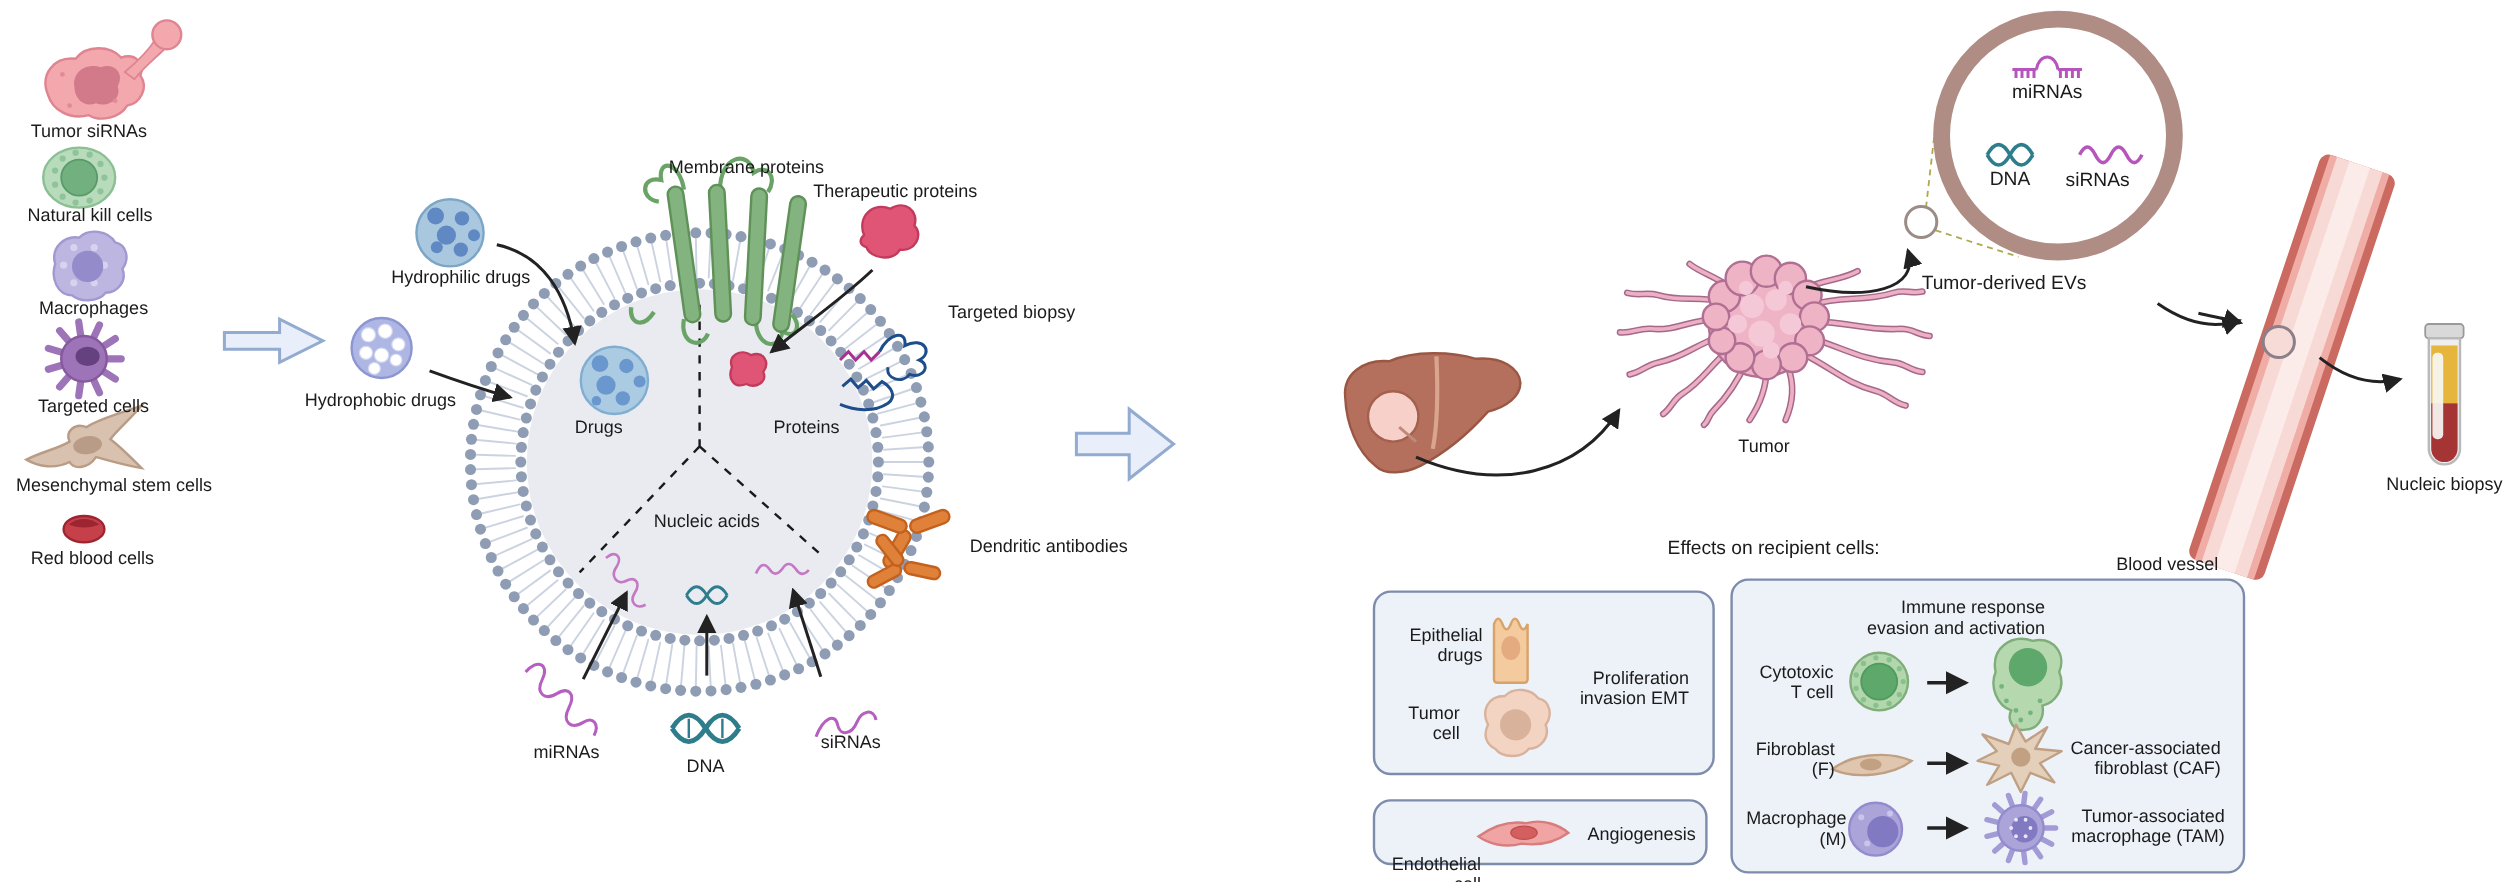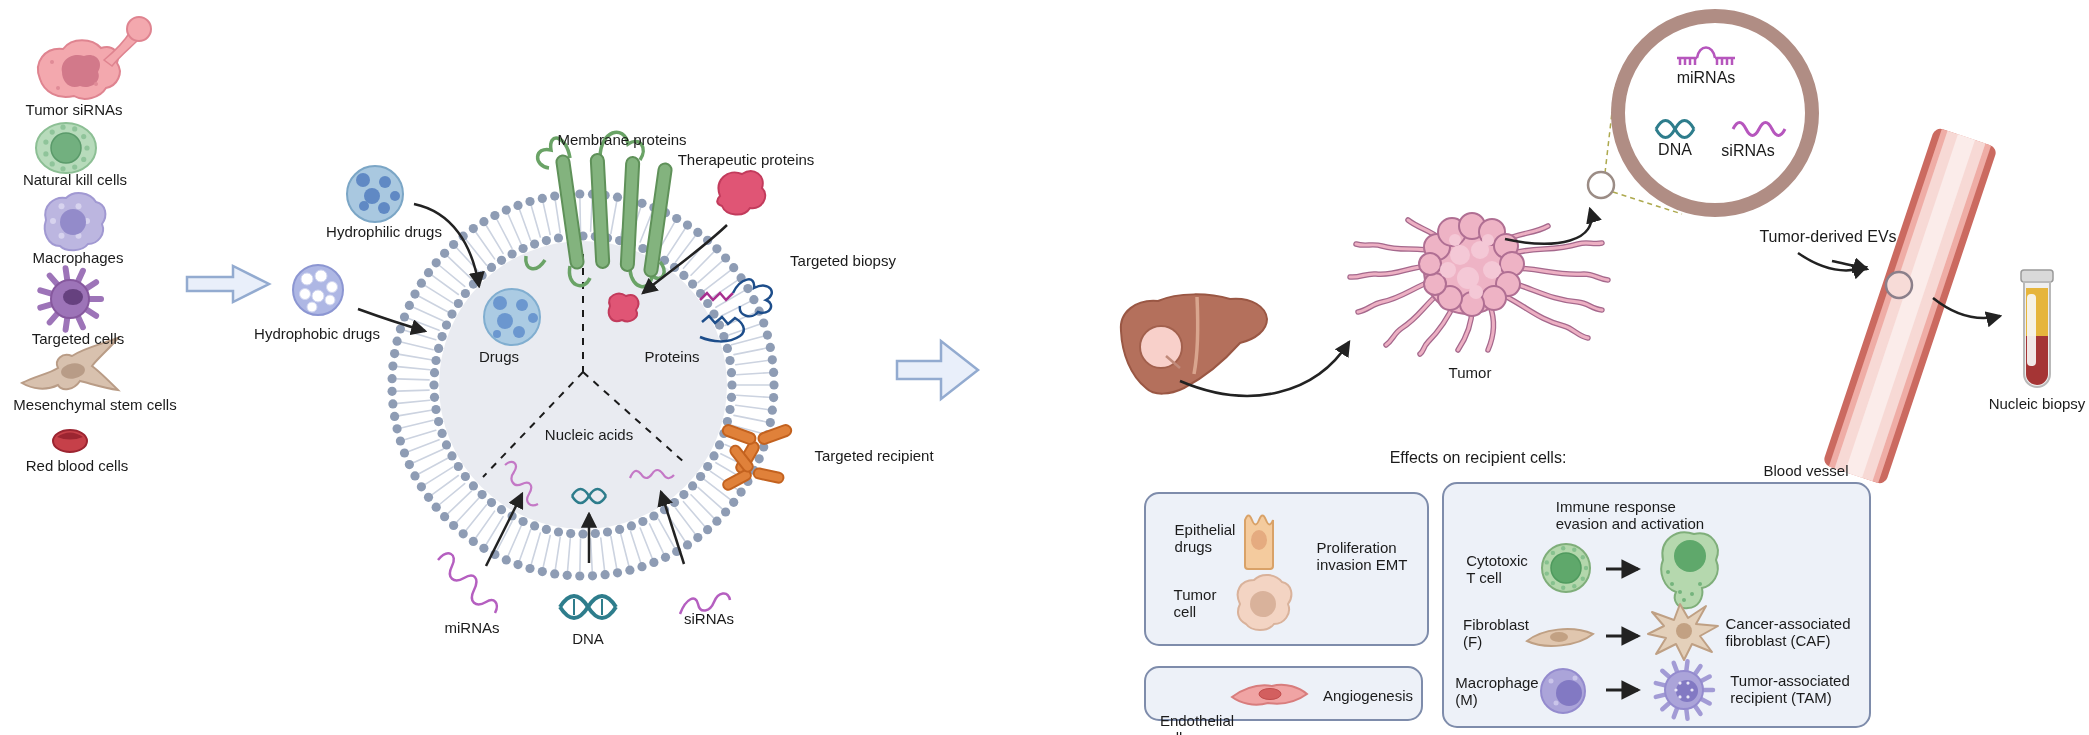--- a/index.html
+++ b/index.html
@@ -1,20 +1,20 @@
 <!DOCTYPE html>
 <html><head>
 <meta charset="utf-8">
 <style>
   html,body{margin:0;padding:0;background:#fff}
   .stage{position:relative;width:2089px;height:735px;background:#ffffff;overflow:hidden;
          font-family:"Liberation Sans",sans-serif;color:#1b1b1b}
   svg.art{position:absolute;left:0;top:0;display:block}
   .lbl{position:absolute;transform:translateX(-50%);font-size:15px;line-height:1.15;
-       color:#1b1b1b;white-space:nowrap;text-align:left}
+       color:#1b1b1b;white-space:nowrap;text-align:right}
   .wrap{white-space:pre-line}
   .f16{font-size:16px}
   .f20{font-size:16px}
 </style>
 </head>
 <body>
 
 <div class="stage">
 
 <svg class="art" width="2089" height="735" viewBox="0 0 2089 735">
@@ -673,52 +673,52 @@
 <div class="lbl" style="left:78px;top:249px">Macrophages</div>
 <div class="lbl" style="left:78px;top:330px">Targeted cells</div>
 <div class="lbl" style="left:95px;top:396px">Mesenchymal stem cells</div>
 <div class="lbl" style="left:77px;top:457px">Red blood cells</div>
 
 <div class="lbl" style="left:622px;top:131px">Membrane proteins</div>
 <div class="lbl" style="left:746px;top:151px">Therapeutic proteins</div>
 <div class="lbl" style="left:384px;top:223px">Hydrophilic drugs</div>
 <div class="lbl" style="left:317px;top:325px">Hydrophobic drugs</div>
 <div class="lbl" style="left:843px;top:252px">Targeted biopsy</div>
-<div class="lbl" style="left:874px;top:447px">Targeted recipient</div>
+<div class="lbl" style="left:874px;top:447px">Dendritic antibodies</div>
 <div class="lbl" style="left:499px;top:348px">Drugs</div>
 <div class="lbl" style="left:672px;top:348px">Proteins</div>
 <div class="lbl" style="left:589px;top:426px">Nucleic acids</div>
 <div class="lbl" style="left:472px;top:619px">miRNAs</div>
 <div class="lbl" style="left:588px;top:630px">DNA</div>
 <div class="lbl" style="left:709px;top:610px">siRNAs</div>
 
 <div class="lbl f16" style="left:1706px;top:69px">miRNAs</div>
 <div class="lbl f16" style="left:1675px;top:141px">DNA</div>
 <div class="lbl f16" style="left:1748px;top:142px">siRNAs</div>
-<div class="lbl f16" style="left:1828px;top:228px">Tumor-derived EVs</div>
+<div class="lbl f16" style="left:1670px;top:228px">Tumor-derived EVs</div>
 <div class="lbl" style="left:1470px;top:364px">Tumor</div>
 <div class="lbl" style="left:1806px;top:462px">Blood vessel</div>
 <div class="lbl" style="left:2037px;top:395px">Nucleic biopsy</div>
 
 <div class="lbl f20" style="left:1478px;top:449px">Effects on recipient cells:</div>
 <div class="lbl wrap" style="left:1205px;top:521px">Epithelial
 drugs</div>
 <div class="lbl wrap" style="left:1195px;top:586px">Tumor
 cell</div>
-<div class="lbl wrap" style="left:1362px;top:539px">Proliferation
+<div class="lbl wrap" style="left:1362px;top:557px">Proliferation
 invasion EMT</div>
 <div class="lbl wrap" style="left:1197px;top:712px">Endothelial
 cell</div>
 <div class="lbl" style="left:1368px;top:687px">Angiogenesis</div>
 <div class="lbl wrap" style="left:1630px;top:498px">Immune response
 evasion and activation</div>
 <div class="lbl wrap" style="left:1497px;top:552px">Cytotoxic
 T cell</div>
 <div class="lbl wrap" style="left:1496px;top:616px">Fibroblast
 (F)</div>
 <div class="lbl wrap" style="left:1497px;top:674px">Macrophage
 (M)</div>
 <div class="lbl wrap" style="left:1788px;top:615px">Cancer-associated
 fibroblast (CAF)</div>
 <div class="lbl wrap" style="left:1790px;top:672px">Tumor-associated
-recipient (TAM)</div>
+macrophage (TAM)</div>
 
 </div>
 
 </body></html>

